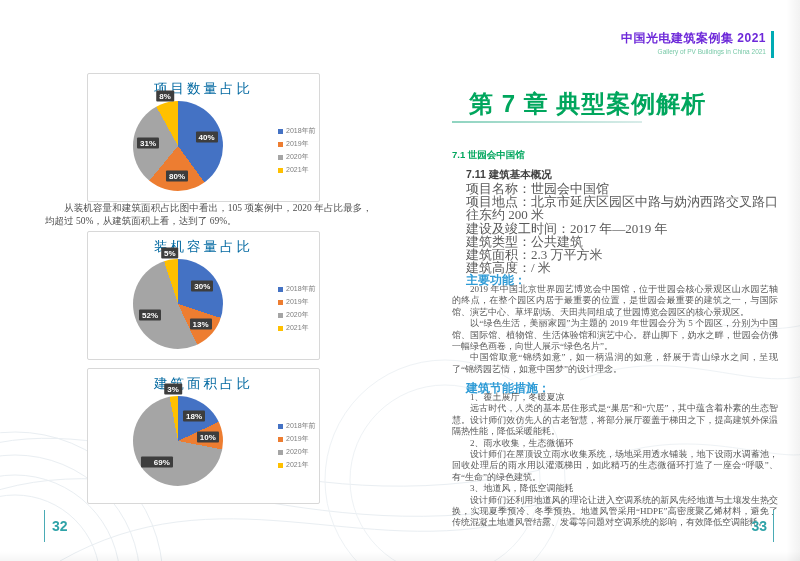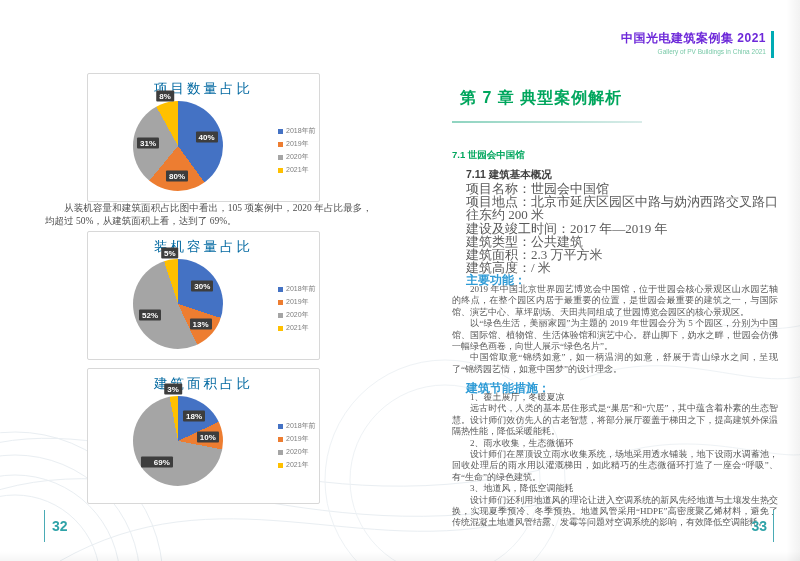--- a/index.html
+++ b/index.html
@@ -36,21 +36,21 @@
   .legend{position:absolute;left:190px;top:50px;}
   .legend-item{font-size:7px;color:#7f7f7f;line-height:13px;white-space:nowrap;}
   .swatch{display:inline-block;width:5px;height:5px;margin-right:3px;vertical-align:middle;}
 
   .caption{position:absolute;left:45px;top:202px;width:327px;z-index:2;
     font-size:9.5px;line-height:12.5px;color:#4d4d4d;text-indent:2em;text-align:justify;
     font-family:"Liberation Serif",serif;}
 
   
   .rpage{position:absolute;left:452px;top:0;width:326px;z-index:2;}
-  .chapter-title{position:absolute;top:88px;left:8px;font-size:16px;font-weight:bold;
+  .chapter-title{position:absolute;top:88px;left:17px;font-size:24px;font-weight:bold;
     color:#00A65D;letter-spacing:1px;white-space:nowrap;text-align:right;}
   .title-underline{position:absolute;top:121px;left:0;width:190px;height:2px;
     background:linear-gradient(90deg,#8fd4c0,#d9ece9);}
   .section-title{position:absolute;top:149px;left:0;font-size:9.5px;font-weight:bold;color:#00A65D;}
   .subsection-title{position:absolute;top:168px;left:14px;font-size:10.5px;font-weight:bold;color:#404040;}
   .details{position:absolute;top:182px;left:14px;width:312px;font-size:13px;line-height:13.2px;
     color:#595959;font-family:"Liberation Serif",serif;}
   .blue-heading{font-size:12px;font-weight:bold;color:#2E9BD6;}
   #functions-heading{position:absolute;top:272px;left:14px;}
   .functions-body{position:absolute;top:284px;left:0;width:326px;}

